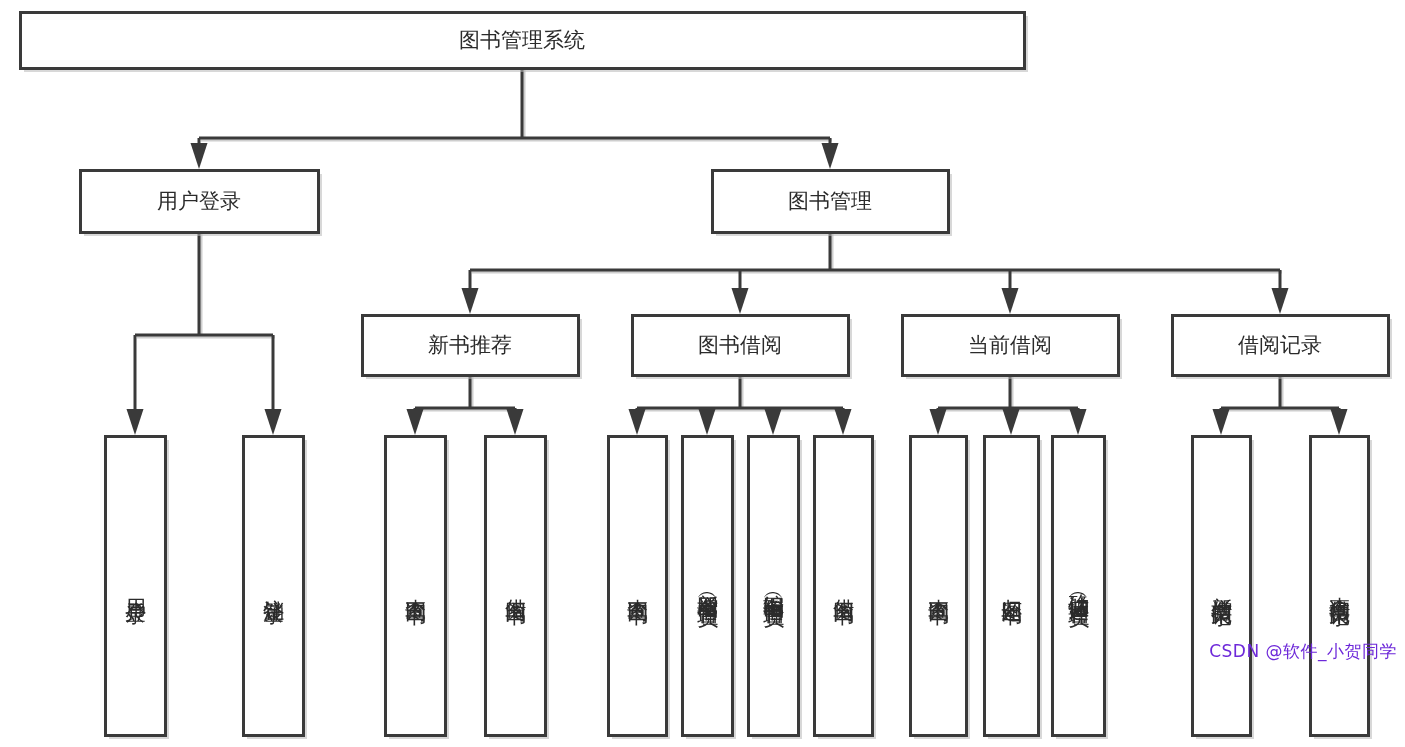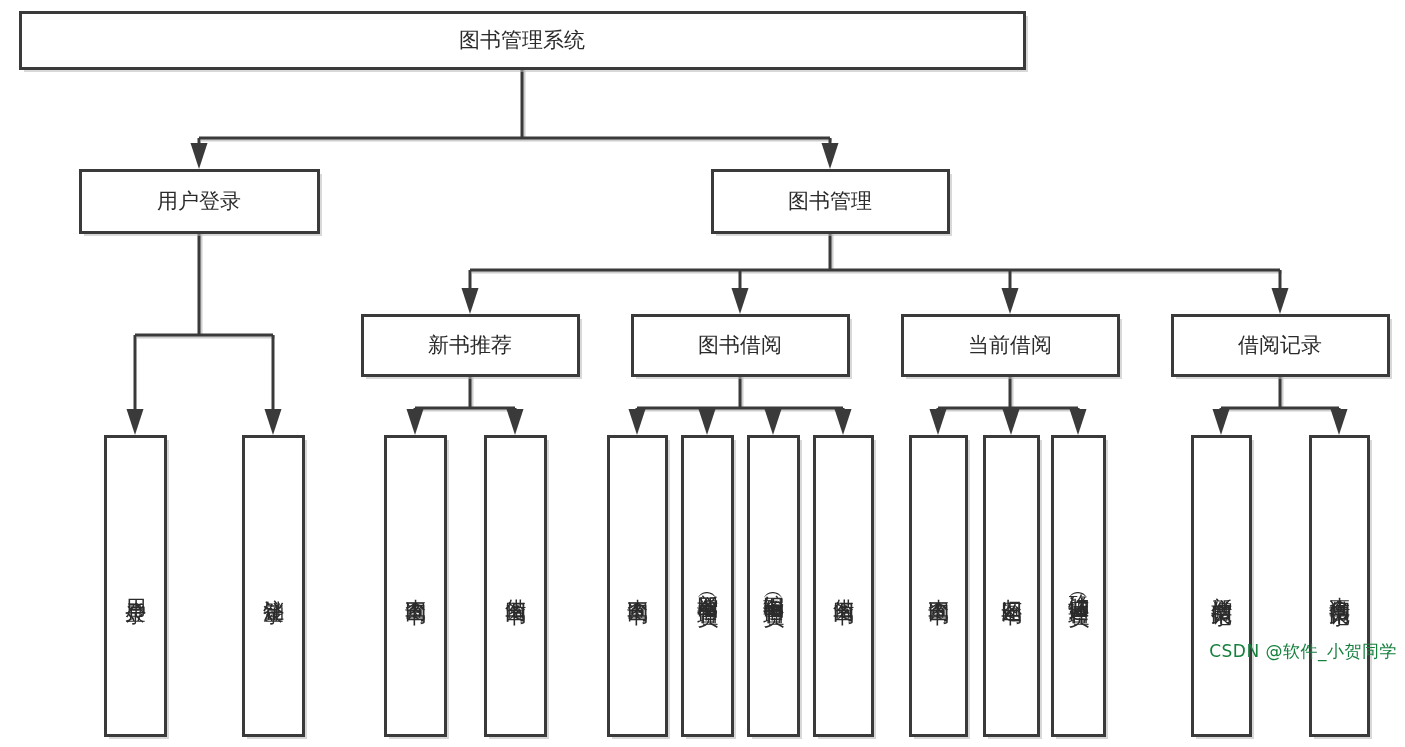--- a/index.html
+++ b/index.html
@@ -75,21 +75,21 @@
     align-items: center;
     justify-content: center;
     pointer-events: none;
   }
   .watermark {
     position: absolute;
     right: 8px;
     bottom: 3px;
     font-family: "DejaVu Sans", "Liberation Sans", sans-serif;
     font-size: 17px;
-    color: #15803d;
+    color: #6d28d9;
     letter-spacing: 0.5px;
     white-space: nowrap;
     user-select: none;
   }
 </style>
 </head>
 <body>
 
 <div id="diagram-root">
 

